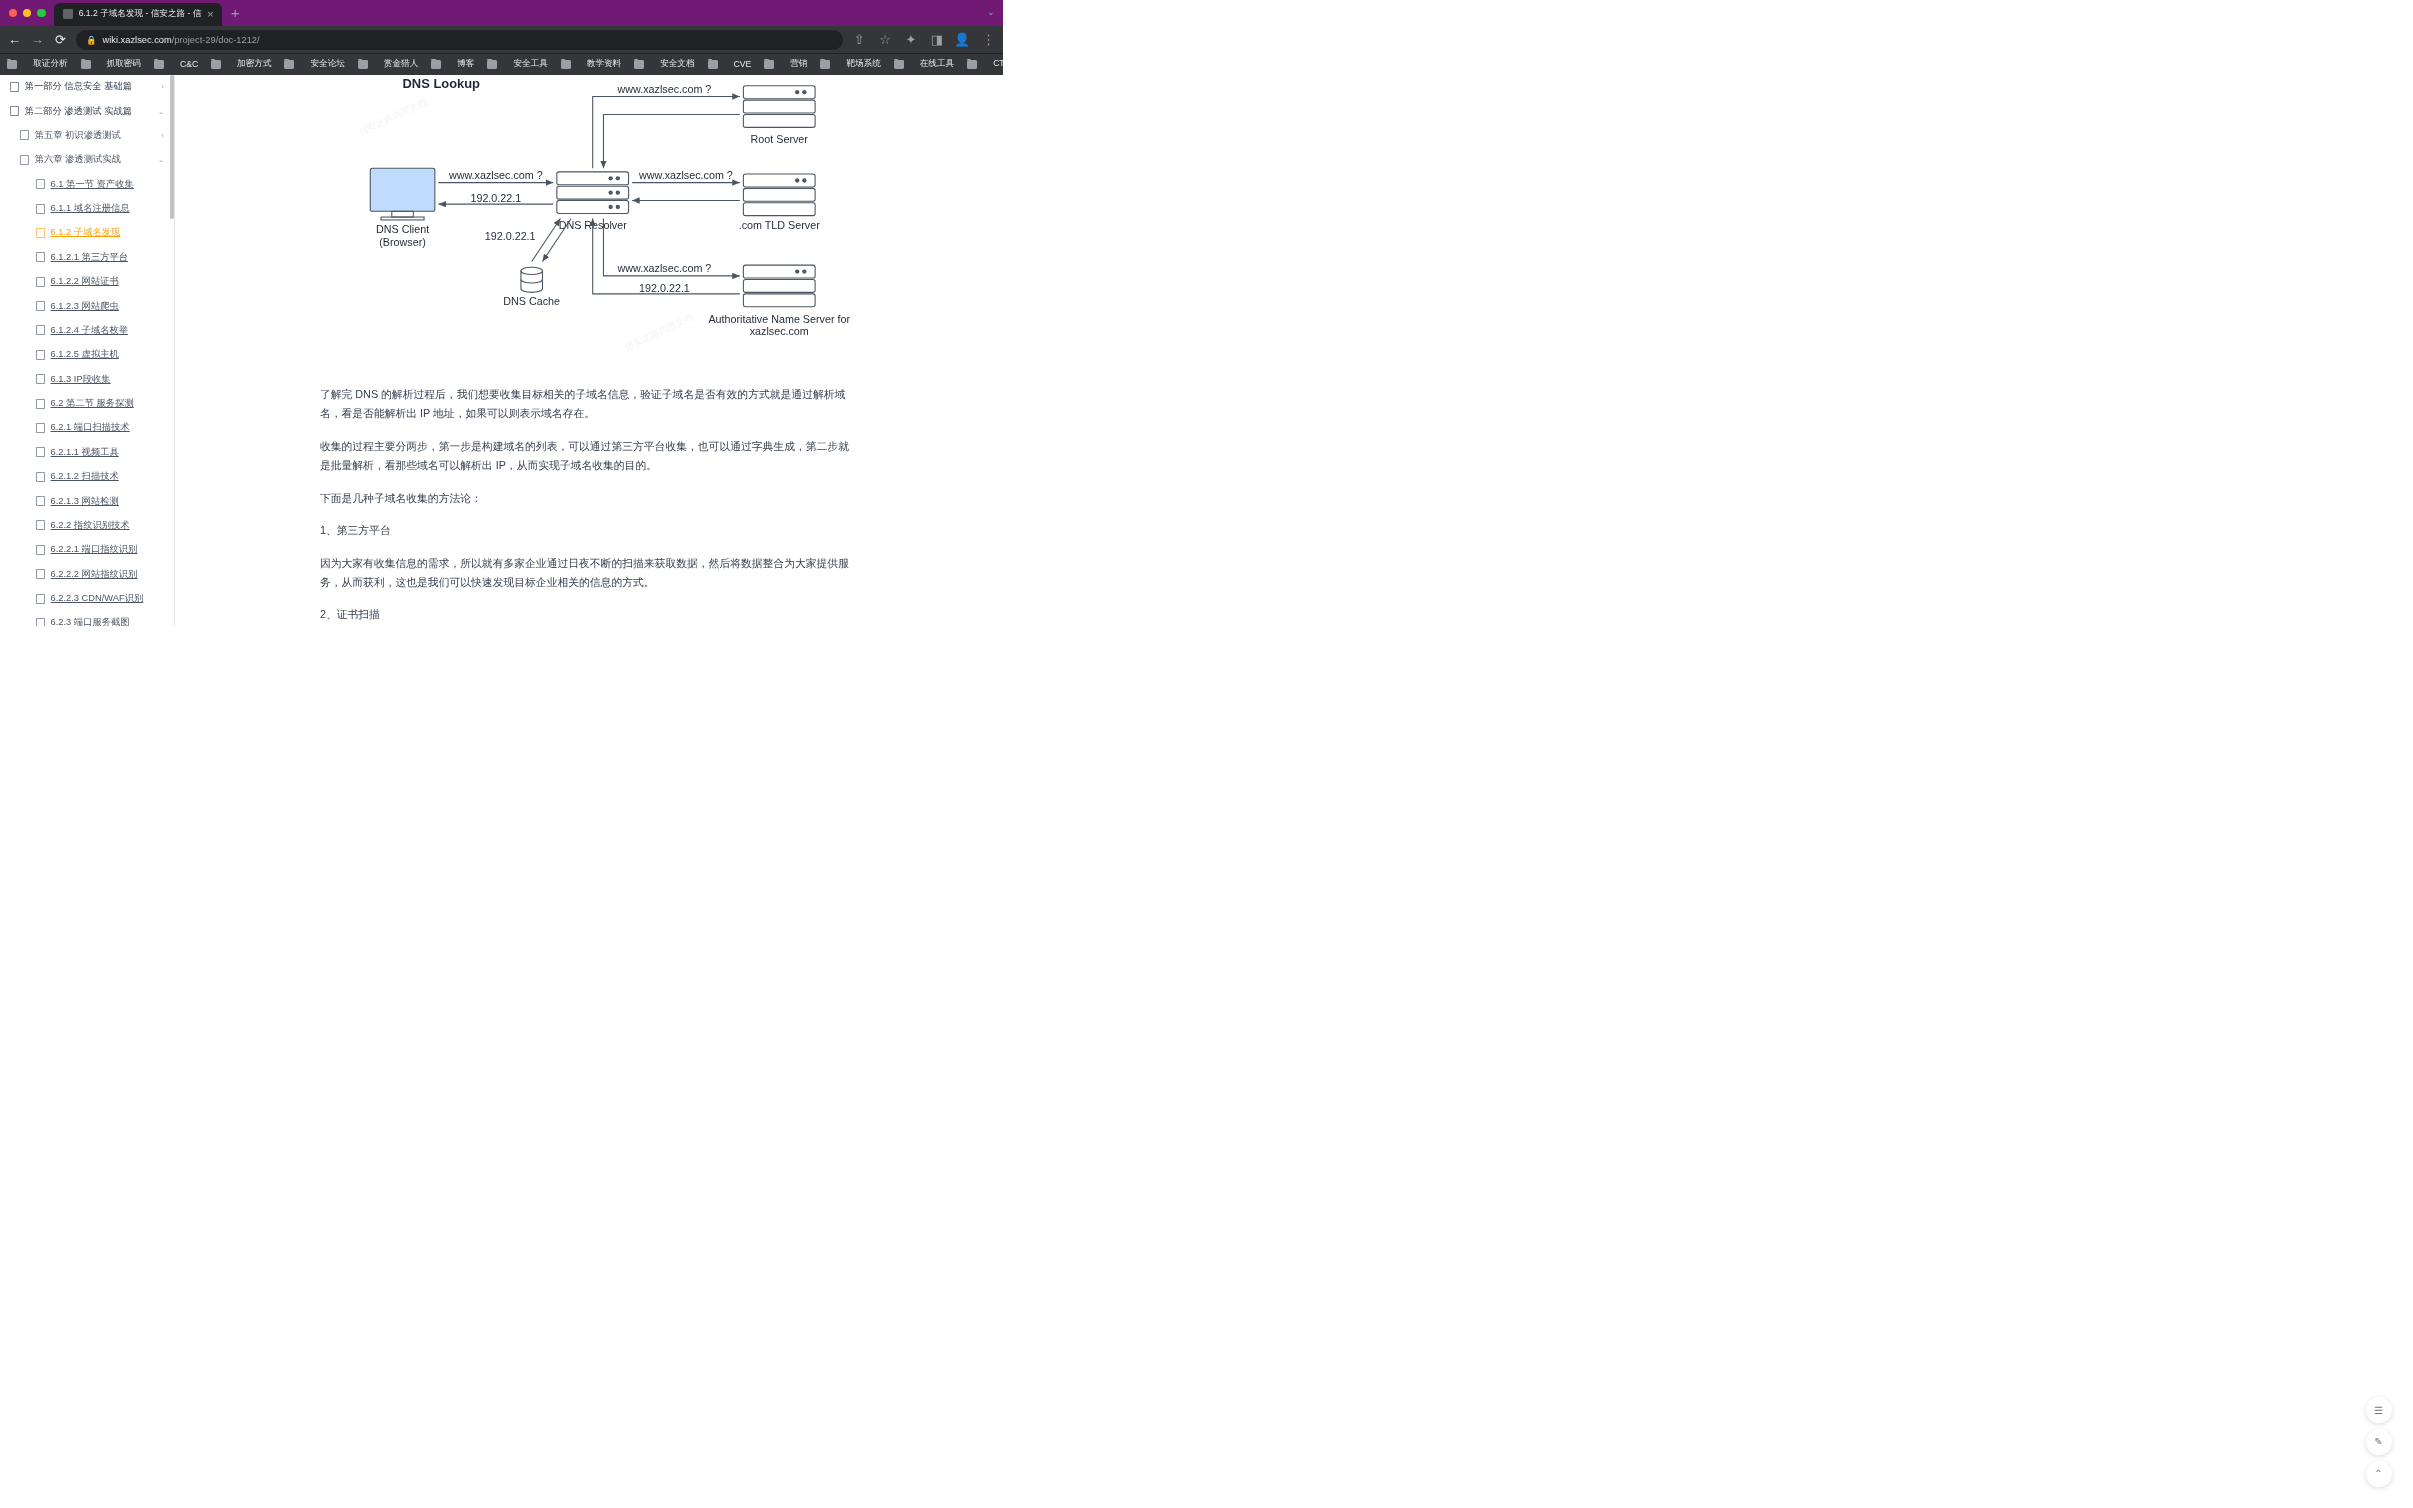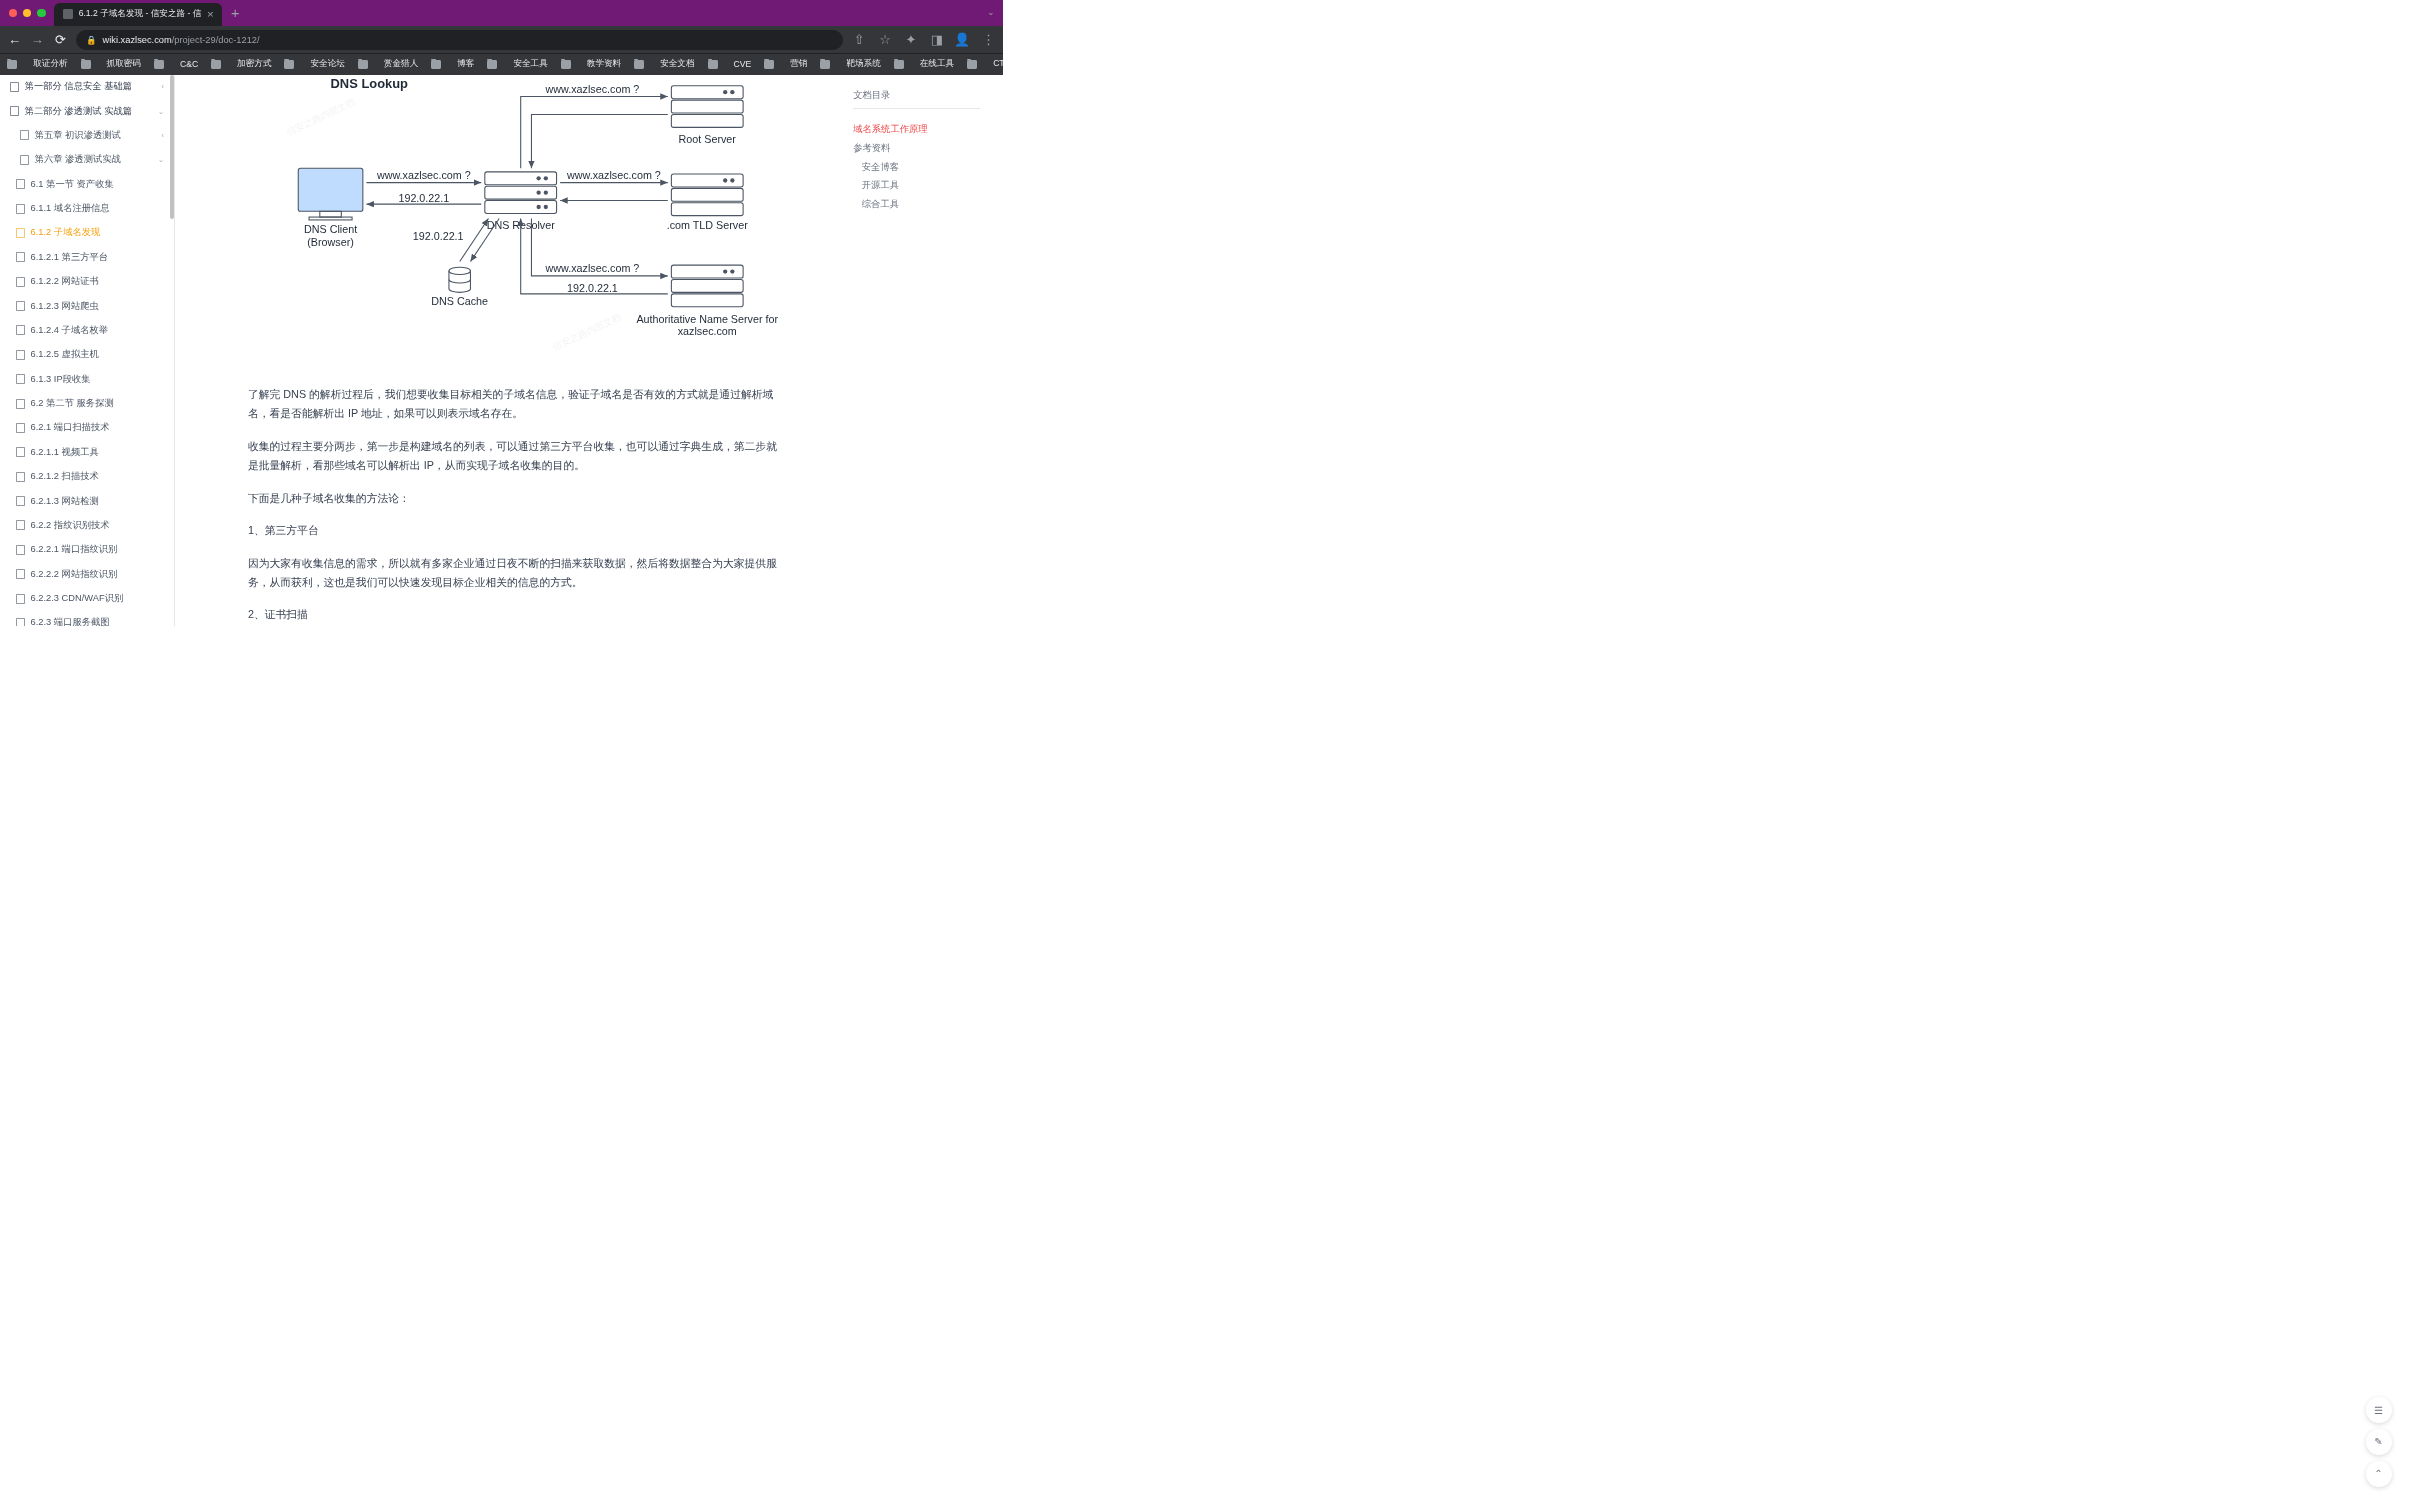--- a/index.html
+++ b/index.html
@@ -190,21 +190,21 @@
       font-size: 9.3px;
       color: #4b5563;
       cursor: pointer;
       gap: 6px;
     }
     .sidebar-item.section-header {
       font-weight: 500;
       color: #374151;
     }
     .sidebar-item.sub-1 { padding-left: 20px; }
-    .sidebar-item.sub-2 { padding-left: 16px; }
+    .sidebar-item.sub-2 { padding-left: 36px; text-decoration: underline; }
     .sidebar-item.active { color: #f59e0b; }
     .doc-icon {
       width: 8.6px;
       height: 10px;
       border: 0.7px solid currentColor;
       border-radius: 0.7px;
       opacity: 0.6;
       flex-shrink: 0;
     }
     .chevron {
@@ -640,30 +640,20 @@
         <p>了解完 DNS 的解析过程后，我们想要收集目标相关的子域名信息，验证子域名是否有效的方式就是通过解析域名，看是否能解析出 IP 地址，如果可以则表示域名存在。</p>
         <p>收集的过程主要分两步，第一步是构建域名的列表，可以通过第三方平台收集，也可以通过字典生成，第二步就是批量解析，看那些域名可以解析出 IP，从而实现子域名收集的目的。</p>
         <p>下面是几种子域名收集的方法论：</p>
         <p class="section-heading">1、第三方平台</p>
         <p>因为大家有收集信息的需求，所以就有多家企业通过日夜不断的扫描来获取数据，然后将数据整合为大家提供服务，从而获利，这也是我们可以快速发现目标企业相关的信息的方式。</p>
         <p class="section-heading">2、证书扫描</p>
 
       </div>
     </div>
 
-    <div class="toc-panel">
-      <div class="toc-title">文档目录</div>
-      <div id="toc-items">
-          <div class="toc-item active">域名系统工作原理</div>
-          <div class="toc-item">参考资料</div>
-          <div class="toc-item sub-1">安全博客</div>
-          <div class="toc-item sub-1">开源工具</div>
-          <div class="toc-item sub-1">综合工具</div>
-        </div>
-    </div>
   </div>
 </div>
 
 <div class="float-buttons">
   <div class="float-btn">☰</div>
   <div class="float-btn">✎</div>
   <div class="float-btn">⌃</div>
 </div>
 
 

